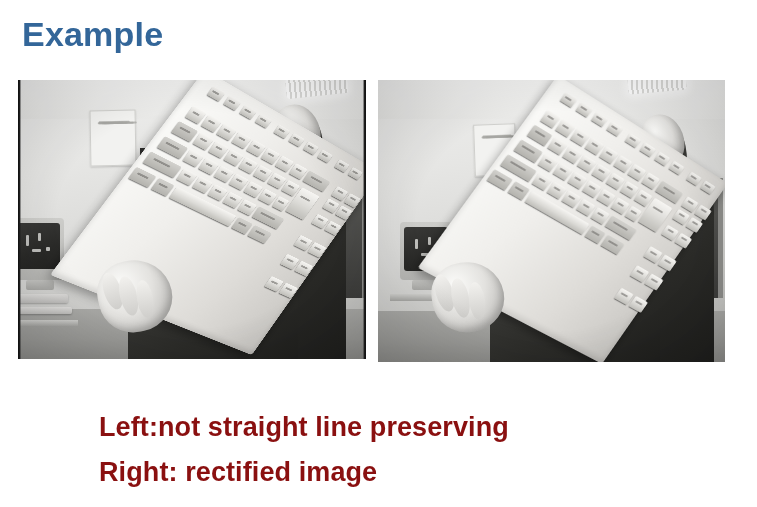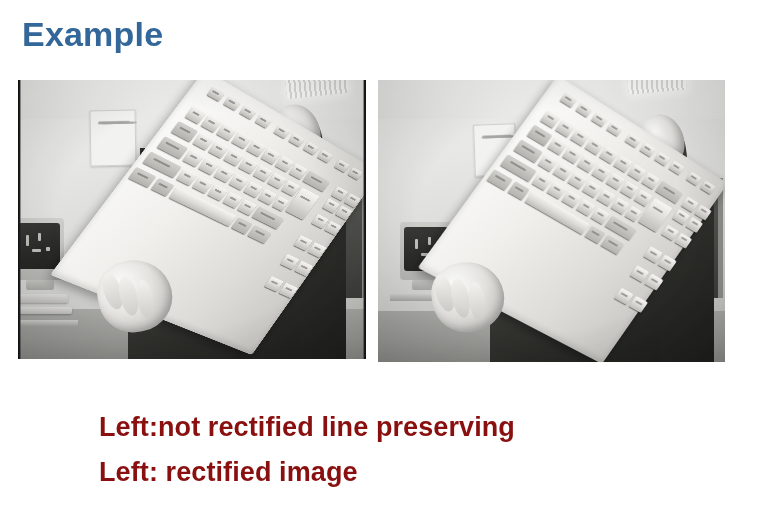--- a/index.html
+++ b/index.html
@@ -749,15 +749,15 @@
         <div class="vignette"></div>
       </div>
 
       <div class="warp-left-wedge"></div>
 
       <div class="warp-right-sliver"></div>
     </div>
   </div>
 </div>
 
-<div id="caption-left" class="caption">Left:not rectified line preserving</div>
-
-<div id="caption-right" class="caption">Left: rectified image</div>
+<div id="caption-left" class="caption">Left:not straight line preserving</div>
+
+<div id="caption-right" class="caption">Right: rectified image</div>
 
 </body></html>

